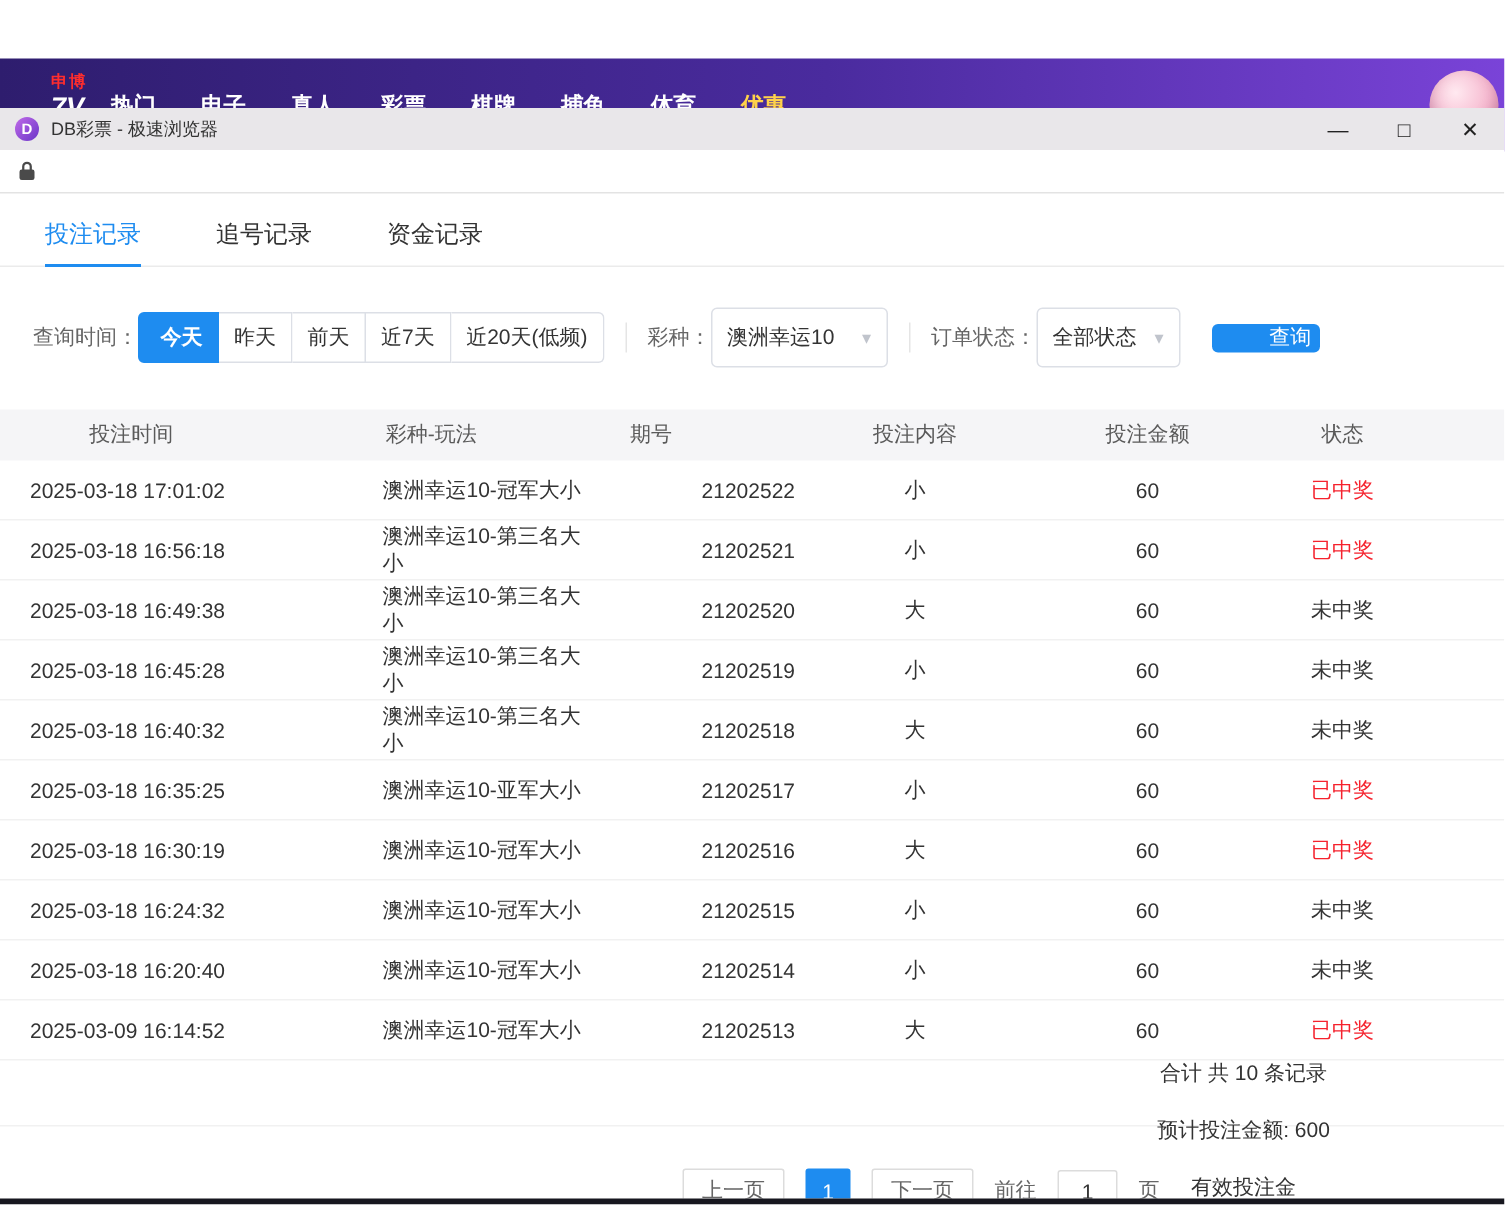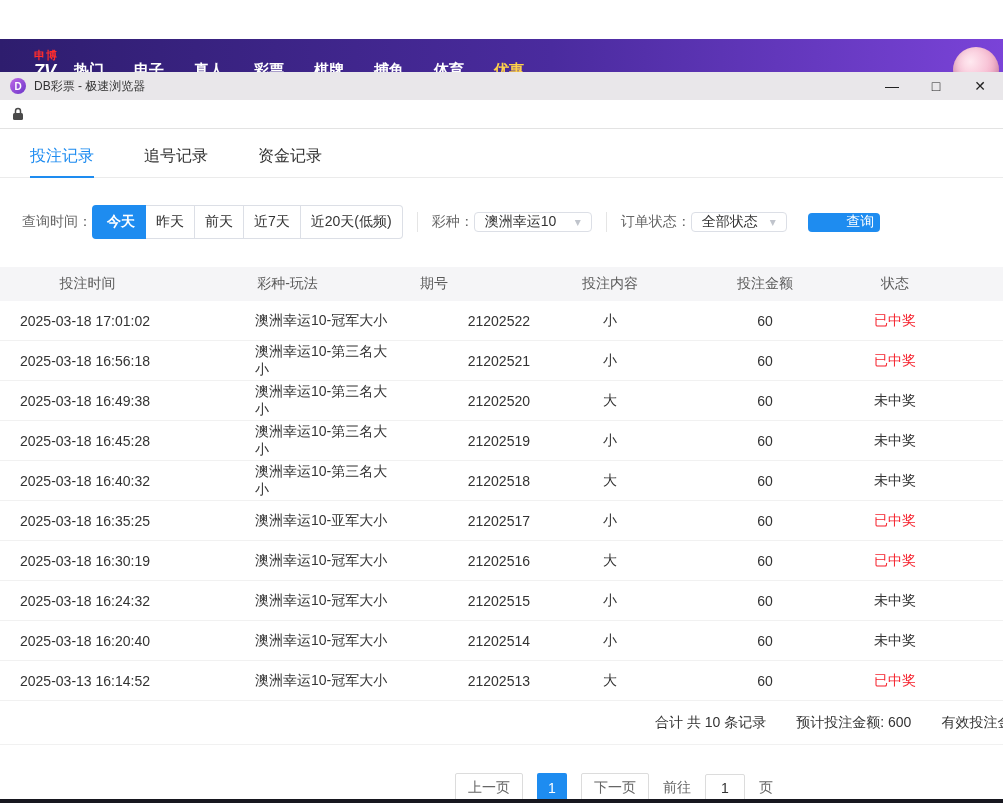--- a/index.html
+++ b/index.html
@@ -70,21 +70,21 @@
   .fgroup { display:flex; }
   .tbtn {
     height:34px; padding:0 10px; background:#fff; border:1px solid #dcdfe6; border-left:none;
     font-size:14px; color:#333; cursor:pointer; font-family:inherit; white-space:nowrap;
   }
   .tbtn:first-child { border-left:5px solid #14532d; border-radius:4px 0 0 4px;font-weight:bold; }
   .tbtn:last-child { border-radius:0 4px 4px 0; }
   .tbtn.tbtn-active { background:#1e8cf0; border-color:#1e8cf0; color:#fff; }
   .vdiv { width:1px; height:20px; background:#e5e5e5; margin:0 14px; }
   .select {
-    height:20px; min-width:118px; border:1px solid #dcdfe6; border-radius:4px;
+    height:40px; min-width:118px; border:1px solid #dcdfe6; border-radius:4px;
     display:flex; align-items:center; justify-content:space-between;
     padding:0 10px; color:#333; gap:10px; cursor:pointer; background:#fff;
   }
   .select-sm { min-width:96px; }
   .chevron { color:#c0c4cc; font-size:12px; }
   .query-btn {
     height:19px; width:72px; background:#1e8cf0; color:#fff; border:none; border-radius:4px;
     font-size:14px; margin-left:21px; cursor:pointer; font-family:inherit;padding-left:33px;
   }
 
@@ -101,22 +101,22 @@
   .trow { height:40px; border-bottom:1px solid #f1f1f1; font-size:14px; color:#333; }
   .td.c0 { padding-left:20px; }
   .td.c1 { padding-left:80px; }
   .td.c2 { padding-left:2px;text-align:right; }
   .td.c3, .td.c4, .td.c5 { text-align:center; }
   .td.won { color:#f5222d; }
   .td.lost { color:#333; }
 
   
   .summary {
-    display:flex; gap:30px; padding-left:655px; height:44px; align-items:center;
-    font-size:14px; color:#333; border-bottom:1px solid #f1f1f1; white-space:nowrap;
+    display:flex; gap:20px; padding-left:655px; height:44px; align-items:center;
+    font-size:14px; color:#333; border-bottom:1px solid #f1f1f1; white-space:nowrap;flex-direction:column;
   }
   .pagination {
     display:flex; align-items:center; margin-top:28px; padding-left:455px; gap:14px;
     font-size:14px; color:#666;
   }
   .pg-btn {
     height:30px; padding:0 12px; border:1px solid #dcdcdc; background:#fff; color:#666;
     border-radius:2px; font-size:14px; cursor:pointer; font-family:inherit; white-space:nowrap;
   }
   .pg-current {
@@ -281,21 +281,21 @@
           </div>
           <div class="trow">
             <div class="td c0">2025-03-18 16:20:40</div>
             <div class="td c1">澳洲幸运10-冠军大小</div>
             <div class="td c2">21202514</div>
             <div class="td c3">小</div>
             <div class="td c4">60</div>
             <div class="td c5 lost">未中奖</div>
           </div>
           <div class="trow">
-            <div class="td c0">2025-03-13 16:14:52</div>
+            <div class="td c0">2025-03-09 16:14:52</div>
             <div class="td c1">澳洲幸运10-冠军大小</div>
             <div class="td c2">21202513</div>
             <div class="td c3">大</div>
             <div class="td c4">60</div>
             <div class="td c5 won">已中奖</div>
           </div>
         </div>
     </div>
 
     <div class="summary">

